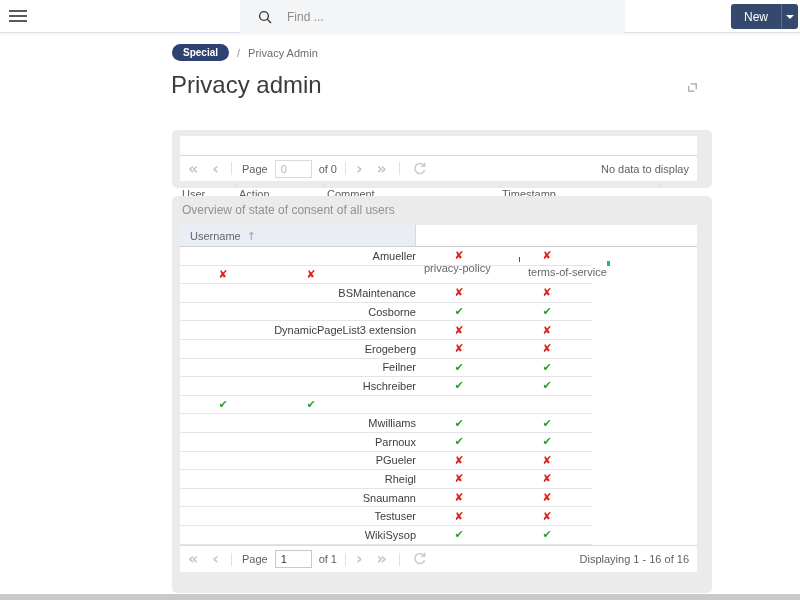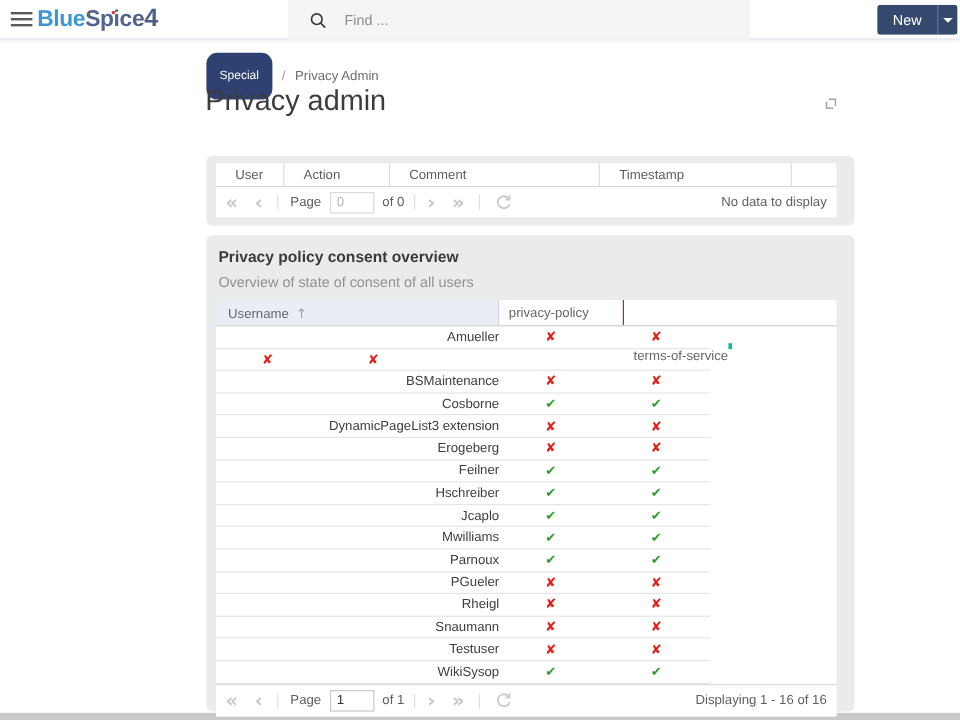--- a/index.html
+++ b/index.html
@@ -23,35 +23,35 @@
   .searchbox input { border:none; background:transparent; outline:none; font-size:12px; color:#4c1d95;
                      margin-left:15px; width:300px; font-family:"Liberation Sans",sans-serif; }
   .searchbox input::placeholder { color:#8d8d8d; }
   .new-group { position:absolute; right:2px; top:4px; height:25px; display:flex; border-radius:3px; overflow:hidden; cursor:pointer; }
   .new-btn { background:#35496f; color:#fff; font-size:12px; padding:0 13px; display:flex; align-items:center; }
   .new-caret { background:#35496f; border-left:1px solid #5d6e95; width:17px; display:flex; align-items:center; justify-content:center; }
   .caret-down { width:0; height:0; border-left:4px solid transparent; border-right:4px solid transparent; border-top:4px solid #fff; }
 
   
   .breadcrumb { position:absolute; left:172px; top:44px; display:flex; align-items:center; font-size:11px; color:#6d6d6d; }
-  .crumb-badge { background:#2e4170; color:#fff; font-size:10px; font-weight:normal; padding:14px 11px;
+  .crumb-badge { background:#2e4170; color:#fff; font-size:10px; font-weight:bold; padding:3px 11px;
                  border-radius:9px; cursor:pointer; }
   .crumb-sep { margin:0 8px; color:#9a9a9a; }
   .page-title { position:absolute; left:171px; top:71px; font-size:24px; color:#3c3c3c; font-weight:400; }
   .expand-tool { position:absolute; left:686px; top:80px; cursor:pointer; }
 
   
   .panel { position:absolute; left:172px; width:540px; background:#ebebeb; border-radius:5px; }
   .panel1 { top:130px; height:58px; padding:6px 0 0 8px; }
   .panel2 { top:196px; height:397px; padding:7px 0 0 8px; }
   .gridbox { width:517px; background:#fff; }
 
   
   .g1-header { display:flex; height:20px; border-bottom:1px solid #d6d6d6; font-size:11px; color:#5d5d5d; }
-  .g1-header .hc { padding:4px 0 0 16px; border-right:1px solid #dedede; cursor:pointer; }
+  .g1-header .hc { padding:4px 0 0 2px; border-right:1px solid #dedede; cursor:pointer;margin-top:48px; }
   .hc.c-user{width:57px;} .hc.c-action{width:88px;} .hc.c-ts{width:160px;} .hc.c-comment{width:175px;}
   .hc.c-fill{flex:1; border-right:none; cursor:default;}
 
   
   .pagebar { display:flex; align-items:center; font-size:11px; color:#666; padding:0 6px 0 8px; background:#fff; }
   .pagebar.pg1 { height:25px; }
   .pagebar.pg2 { height:27px; border-top:1px solid #dcdcdc; }
   .chev { color:#c6c6c6; font-size:16px; font-weight:bold; line-height:1; margin-right:14px; cursor:pointer;
           font-family:"DejaVu Sans",sans-serif; }
   .vsep { width:1px; height:13px; background:#e0e0e0; margin:0 10px 0 -2px; }
@@ -64,21 +64,21 @@
   .pg-status { margin-left:auto; font-size:11px; color:#5f5f5f; padding-right:2px;text-align:right; }
 
   
   .panel-title { font-size:13px; font-weight:bold; color:#3a3a3a; margin:3px 0 7px 2px; }
   .panel-sub { font-size:12px; color:#919191; margin:0 0 8px 2px; }
 
   
   .g2-header { display:flex; height:22px; border-bottom:1px solid #cfcfcf; font-size:11px; color:#666; }
   .g2-header .hc2 { padding:5px 0 0 10px; cursor:pointer; }
   .hc2.c-username { width:236px; background:#e9eef6; border-right:1px solid #d2d9e4; }
-  .hc2.c-pp { width:104px; border-right:1px solid #be185d; padding-left:8px; }
+  .hc2.c-pp { width:104px; border-right:1px solid #be185d; padding-left:8px;margin-top:32px; }
   .hc2.c-tos { width:90px; border-right:3px solid #14b8a6; padding-left:8px;margin-top:36px; }
   .hc2.c-fill2 { flex:1; cursor:default; }
   .sort-arrow { color:#98a3b3; margin-left:6px; font-family:"DejaVu Sans",sans-serif; }
   .g2-body { height:298px; }
   .crow { display:flex; width:412px; height:18.6px; border-bottom:1px solid #e5e5e5; align-items:center;
           font-size:11px; color:#3d3d3d; cursor:pointer; }
   .crow .cu { width:236px; padding-left:17px;text-align:right; }
   .crow .cc { text-align:center; font-weight:bold; font-size:11px; font-family:"DejaVu Sans",sans-serif; }
   .crow .w1 { width:86px; }
   .crow .w2 { width:90px; }
@@ -89,23 +89,20 @@
 <body>
 
 <div class="sheet">
 
   <div class="topbar">
     <div class="hamburger">
         <span></span>
         <span></span>
         <span></span>
       </div>
-    <div class="logo">
-      <span class="p1">Blue</span><span class="p2">Spice</span><span class="p3">4</span>
-    </div>
     <div class="searchbox">
       <svg width="14" height="14" viewBox="0 0 14 14">
         <circle cx="6" cy="6" r="4.4" fill="none" stroke="#3c3c3c" stroke-width="1.4"></circle>
         <line x1="9.3" y1="9.3" x2="13" y2="13" stroke="#3c3c3c" stroke-width="1.4"></line>
       </svg>
       <input type="text" placeholder="Find ..." style="">
     </div>
     <div class="new-group">
       <div class="new-btn">New</div>
       <div class="new-caret">
@@ -153,21 +150,20 @@
             <path d="M12.6 9.2 A5 5 0 1 1 12.2 5" fill="none" stroke="#cccccc" stroke-width="1.6"></path>
             <path d="M12.6 1.8 V5.2 H9.2" fill="none" stroke="#cccccc" stroke-width="1.6"></path>
           </svg>
         </span>
         <span class="pg-status">No data to display</span>
       </div>
     </div>
   </div>
 
   <div class="panel panel2">
-    <div class="panel-title">Privacy policy consent overview</div>
     <div class="panel-sub">Overview of state of consent of all users</div>
     <div class="gridbox">
       <div class="g2-header">
         <div class="hc2 c-username">
           <span>Username</span><span class="sort-arrow">↑</span>
         </div>
         <div class="hc2 c-pp">privacy-policy</div>
         <div class="hc2 c-tos">terms-of-service</div>
         <div class="hc2 c-fill2"></div>
       </div>
@@ -205,21 +201,20 @@
     <span class="cu">Feilner</span>
     <span class="cc w1 st-yes">✔</span>
     <span class="cc w2 st-yes">✔</span>
   </div>
           <div class="crow">
     <span class="cu">Hschreiber</span>
     <span class="cc w1 st-yes">✔</span>
     <span class="cc w2 st-yes">✔</span>
   </div>
           <div class="crow">
-    <span class="cu">Jcaplo</span>
     <span class="cc w1 st-yes">✔</span>
     <span class="cc w2 st-yes">✔</span>
   </div>
           <div class="crow">
     <span class="cu">Mwilliams</span>
     <span class="cc w1 st-yes">✔</span>
     <span class="cc w2 st-yes">✔</span>
   </div>
           <div class="crow">
     <span class="cu">Parnoux</span>

